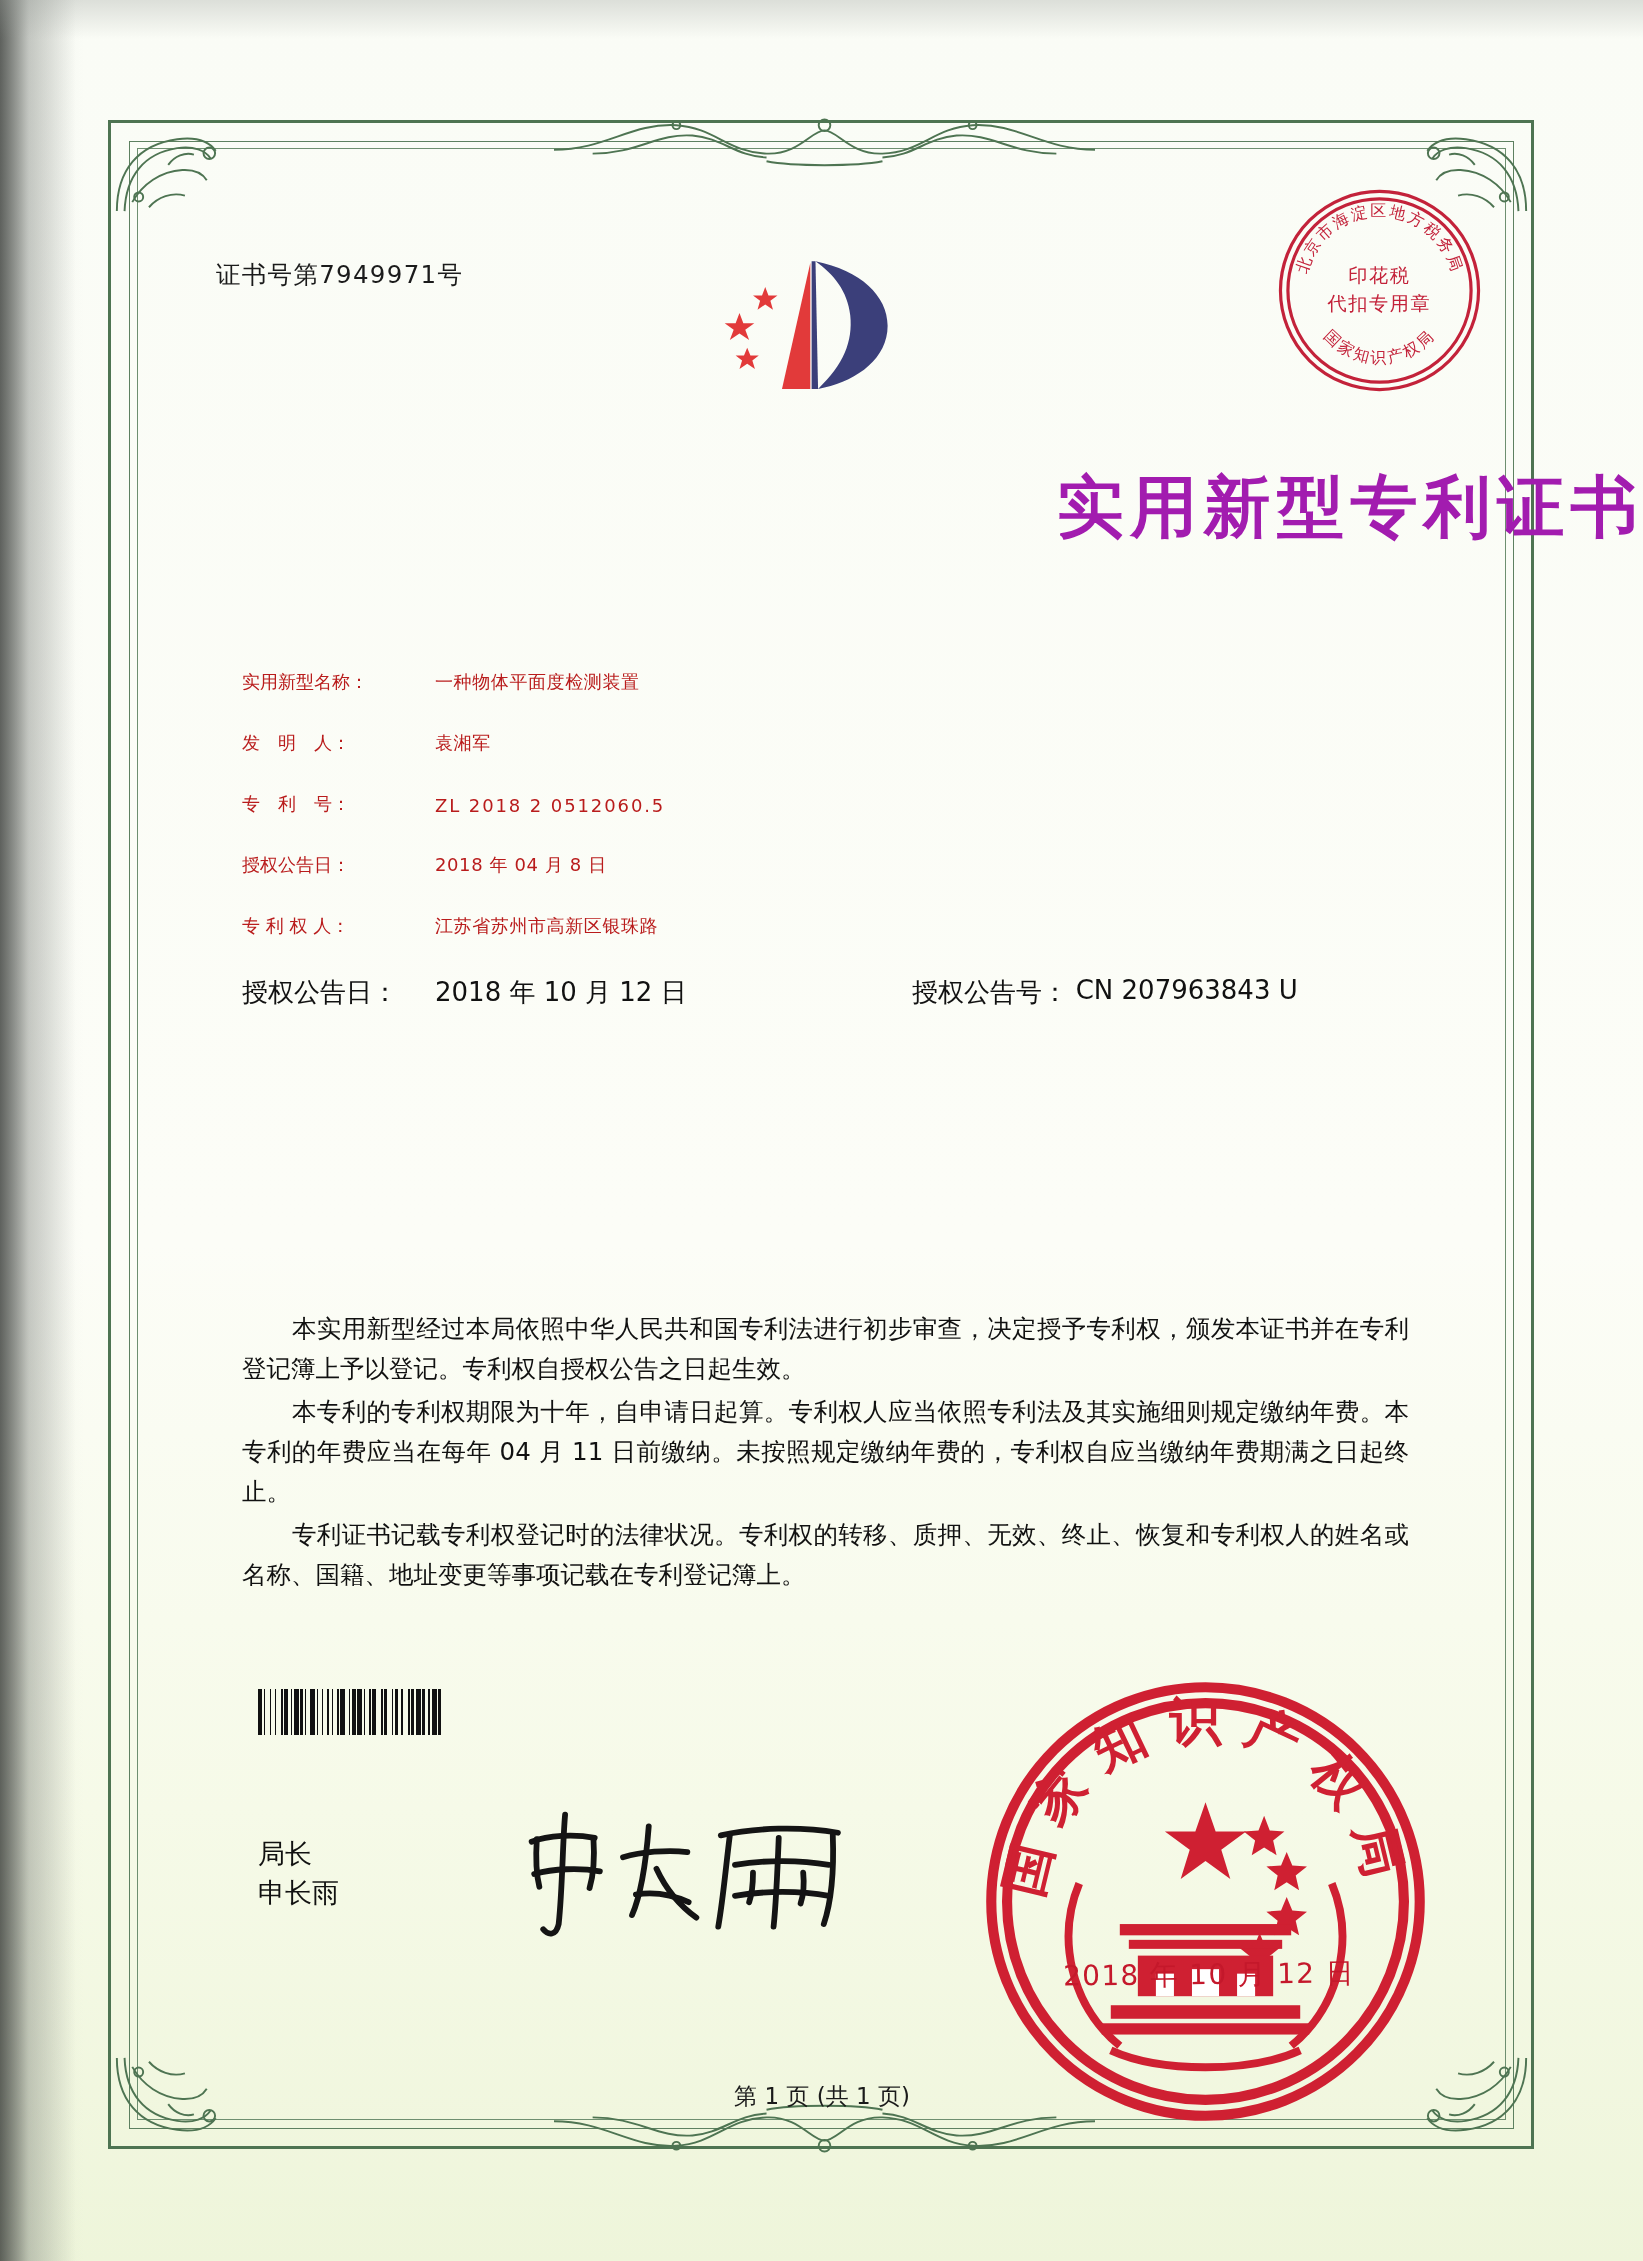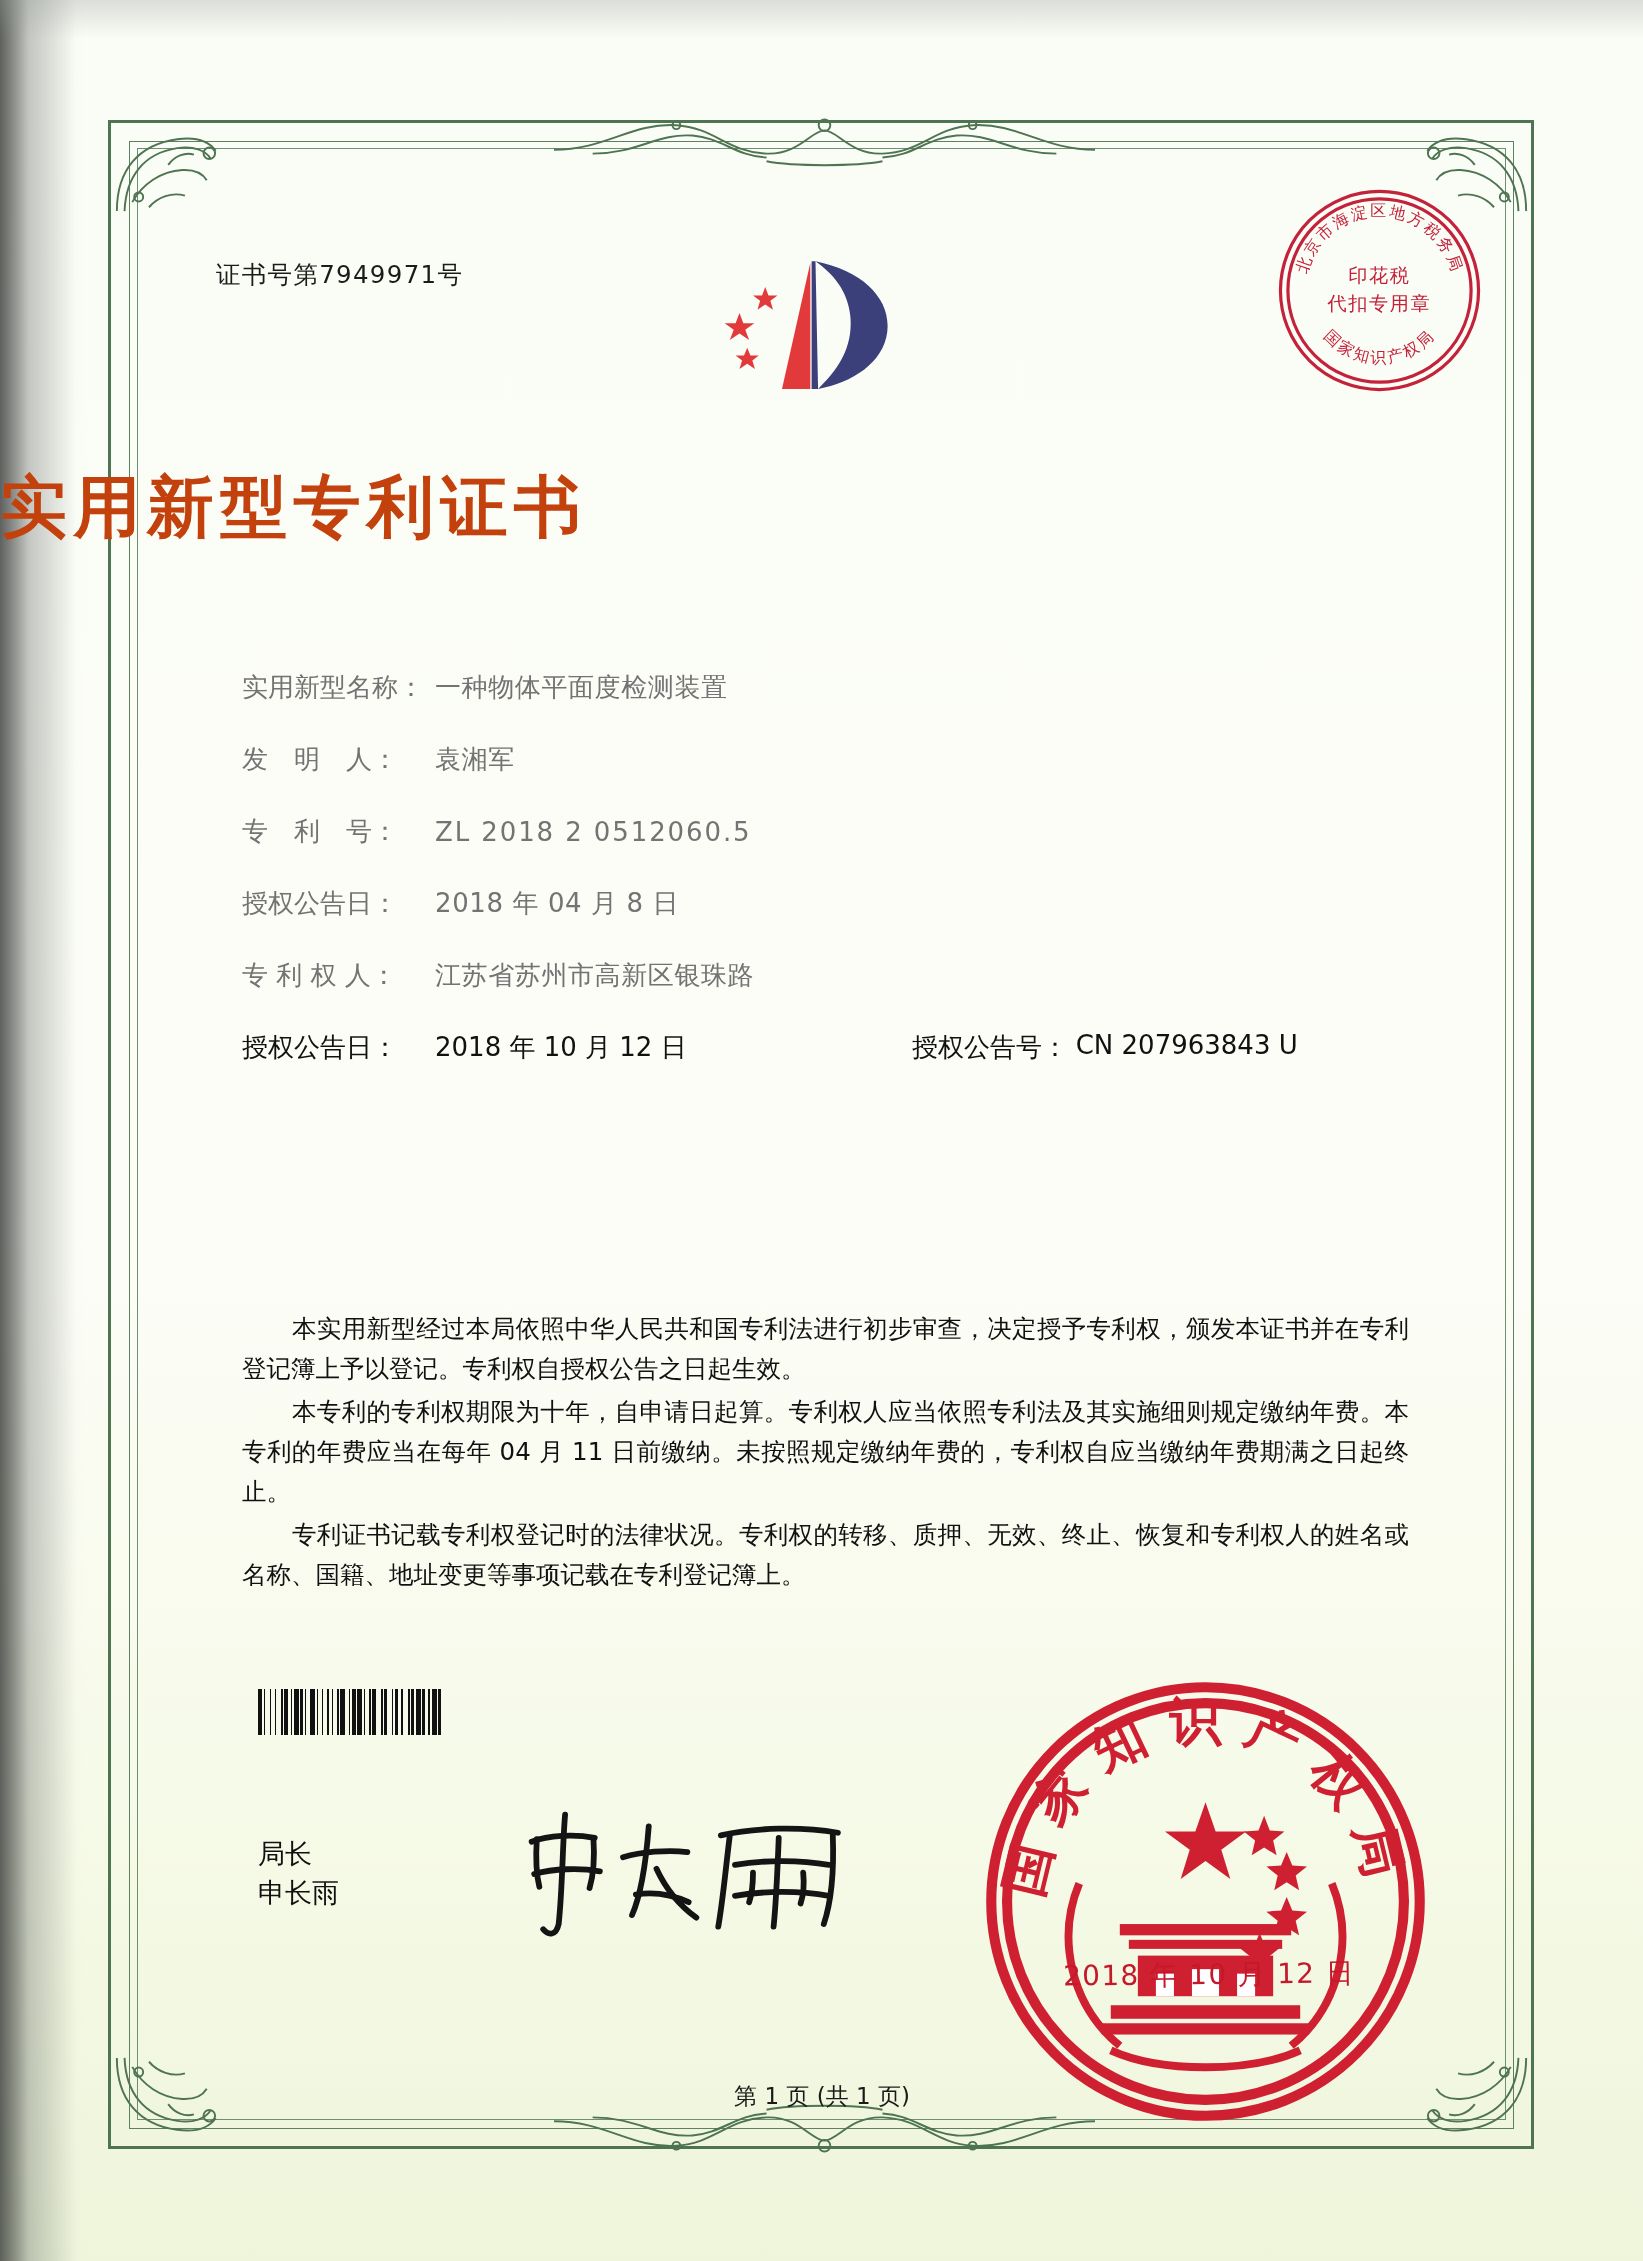--- a/index.html
+++ b/index.html
@@ -112,49 +112,49 @@
   .logo {
     position: absolute;
     left: 715px; top: 251px;
     width: 219px; height: 174px;
   }
   .logo svg { width: 100%; height: 100%; display: block; }
 
   .title {
     position: absolute;
     left: 0; right: 0; top: 462px;
-    text-align: left;
+    text-align: right;
     font-family: "DejaVu Sans", sans-serif;
     font-size: 67px;
     font-weight: bold;
     letter-spacing: 6.4px;
-    color: #c2410c;
+    color: #a21caf;
   }
 
   
   .tax-stamp {
     position: absolute;
     left: 1273px; top: 184px;
     width: 213px; height: 213px;
     color: #c3223a;
   }
   .tax-stamp svg { width: 100%; height: 100%; display: block; }
 
   
   .fields {
     position: absolute;
     left: 242px; top: 670px;
     width: 1160px;
   }
   .row {
     display: flex;
-    align-items: center;
+    align-items: flex-end;
     margin-bottom: 37px;
-    font-size: 26px;
-    color: #737373;
+    font-size: 18px;
+    color: #b91c1c;
     white-space: nowrap;
   }
   .row .lbl {
     width: 193px;
     flex: 0 0 193px;
     letter-spacing: 0px;
   }
   .row .val {
     flex: 1 1 auto;
     letter-spacing: 0.6px;

